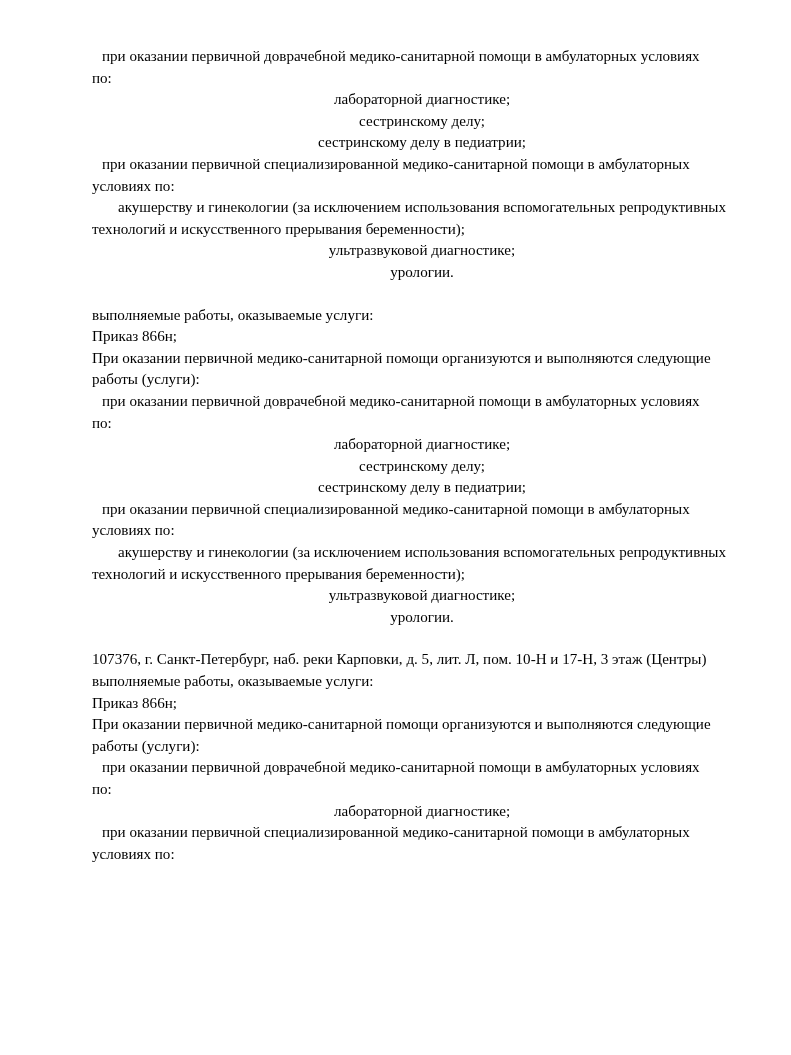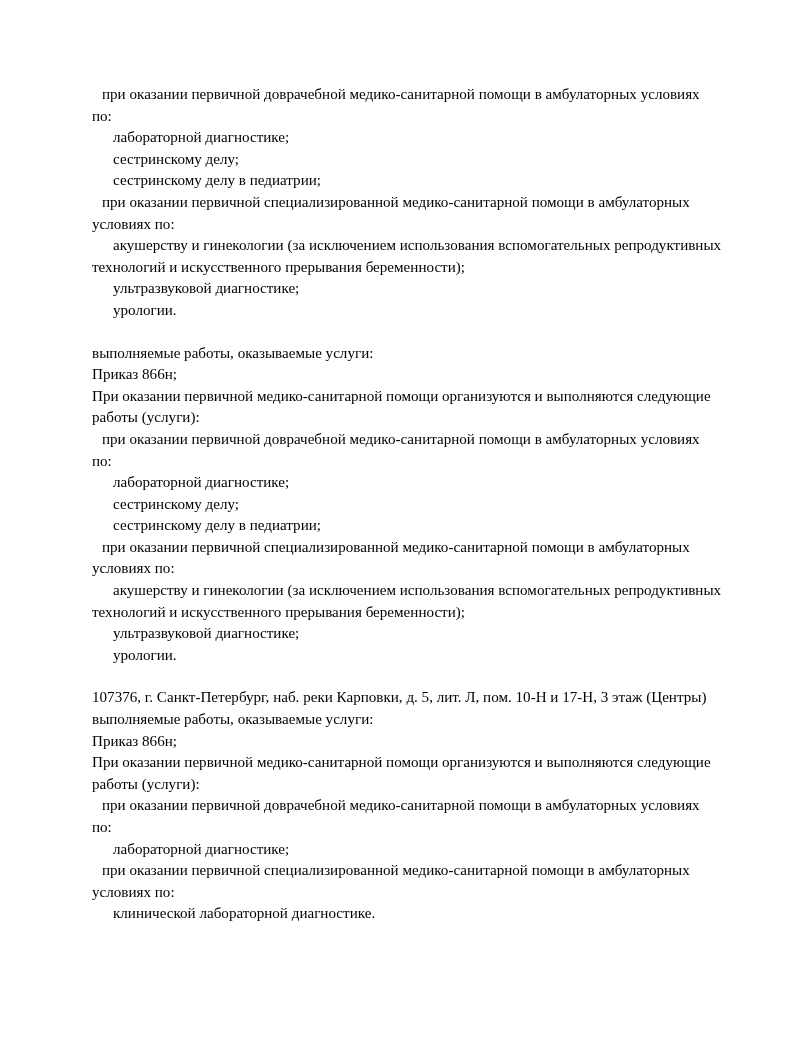--- a/index.html
+++ b/index.html
@@ -6,42 +6,42 @@
     margin: 0;
     padding: 0;
     background: #ffffff;
   }
   .page {
     width: 791px;
     height: 1055px;
     background: #ffffff;
     position: relative;
     box-sizing: border-box;
-    padding: 84px 60px 0 92px;
+    padding: 46px 60px 0 92px;
     font-family: "Liberation Serif", serif;
     color: #000000;
   }
   .doc-body {
     font-size: 15.1px;
     line-height: 21.6px;
   }
   .blk {
     margin: 0;
   }
   .gap {
     height: 21px;
   }
   .line {
     white-space: pre-wrap;
     margin: 0;
   }
   
   .ind0 { padding-left: 0; }
   .ind1 { padding-left: 10px; }
-  .ind2 { padding-left: 21px; }
+  .ind2 { padding-left: 21px; text-align: center; }
 </style>
 </head>
 <body>
 
 <div class="page">
   <div class="doc-body" id="doc-body">
       <div class="blk">
         <div class="line ind1">при оказании первичной доврачебной медико-санитарной помощи в амбулаторных условиях</div>
         <div class="line ind0">по:</div>
         <div class="line ind2">лабораторной диагностике;</div>
@@ -77,17 +77,16 @@
         <div class="line ind0">107376, г. Санкт-Петербург, наб. реки Карповки, д. 5, лит. Л, пом. 10-Н и 17-Н, 3 этаж (Центры)</div>
         <div class="line ind0">выполняемые работы, оказываемые услуги:</div>
         <div class="line ind0">Приказ 866н;</div>
         <div class="line ind0">При оказании первичной медико-санитарной помощи организуются и выполняются следующие</div>
         <div class="line ind0">работы (услуги):</div>
         <div class="line ind1">при оказании первичной доврачебной медико-санитарной помощи в амбулаторных условиях</div>
         <div class="line ind0">по:</div>
         <div class="line ind2">лабораторной диагностике;</div>
         <div class="line ind1">при оказании первичной специализированной медико-санитарной помощи в амбулаторных</div>
         <div class="line ind0">условиях по:</div>
-        <div class="line ind2">клинической лабораторной диагностике.</div>
       </div>
       <div class="gap"></div>
     </div>
 </div>
 
 </body></html>

